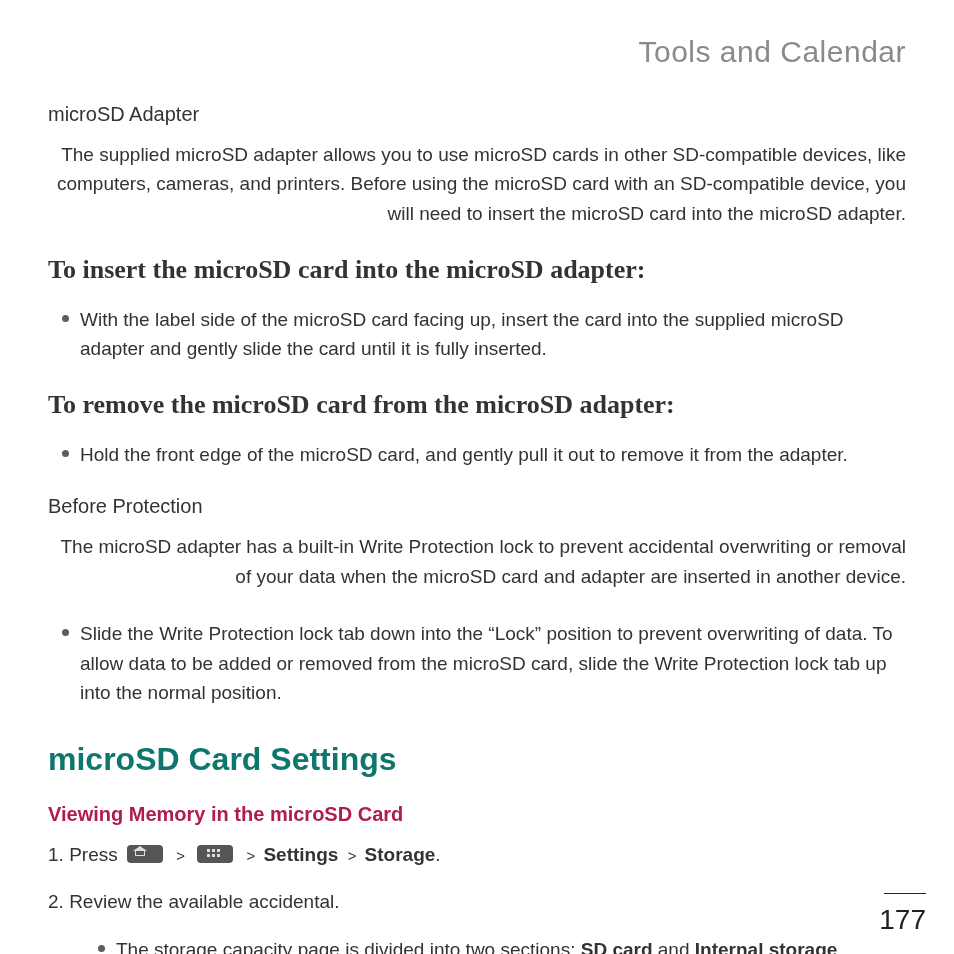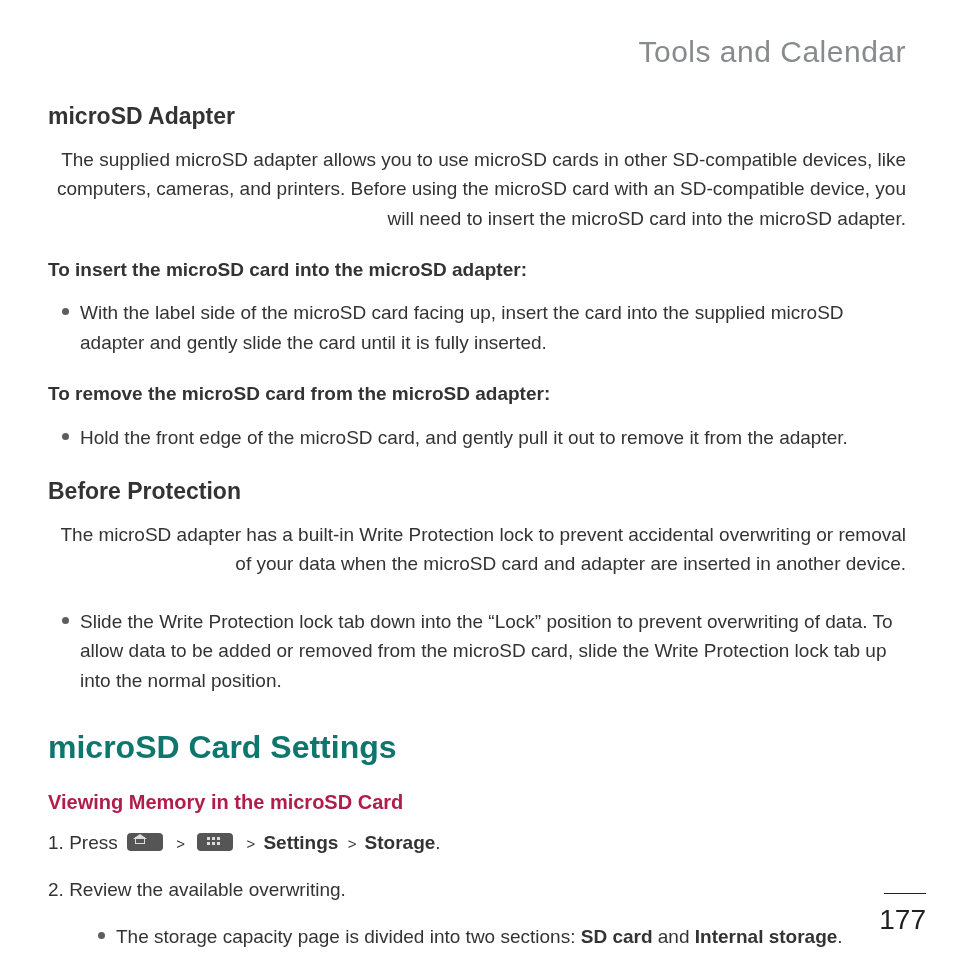--- a/index.html
+++ b/index.html
@@ -26,32 +26,33 @@
     color: #888a8c;
     letter-spacing: 0.5px;
     margin: 0 0 30px 0;
   }
   .content {
     font-size: 19px;
     line-height: 1.55;
     color: #333;
   }
   .h-bold {
-    font-weight: 700;
+    font-weight: 400;
     margin: 0 0 10px 0;
-    font-size: 23px;
+    font-size: 20px;
   }
   .para {
     margin: 0 0 22px 0;
     text-align: right;
   }
   .sub-bold {
     font-weight: 700;
     margin: 0 0 14px 0;
-    font-size: 19px;
+    font-size: 26px;
+    font-family: Liberation Serif, serif;
   }
   ul.dot {
     list-style: none;
     padding: 0 0 0 14px;
     margin: 0 0 22px 0;
   }
   ul.dot > li {
     position: relative;
     padding-left: 18px;
     margin-bottom: 4px;
@@ -203,21 +204,21 @@
           <span class="keyicon home"></span>
           <span class="gt"> &gt; </span>
           <span class="keyicon apps"></span>
           <span class="gt"> &gt; </span>
           <span class="bold">Settings</span>
           <span class="gt"> &gt; </span>
           <span class="bold">Storage</span><span>.</span>
         </span>
       </li>
       <li>
-        <span class="step-num"></span><span>Review the available overwriting.</span>
+        <span class="step-num"></span><span>Review the available accidental.</span>
         <ul class="dot nested" style="margin-top:18px">
           <li>
             <span>The storage capacity page is divided into two sections: </span><span class="bold">SD card</span><span> and </span><span class="bold">Internal storage</span><span>.</span>
           </li>
         </ul>
       </li>
     </ol>
 
   </div>
 

